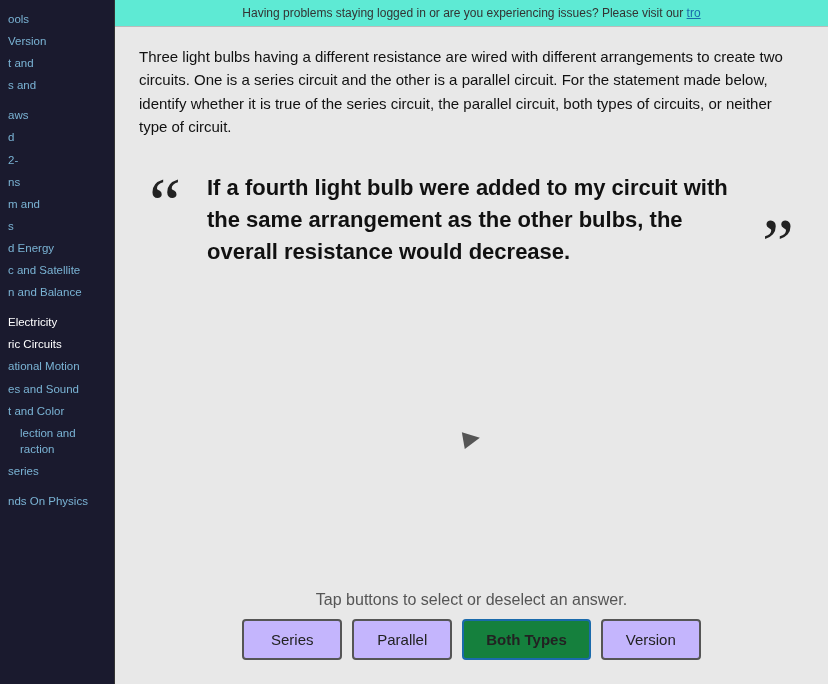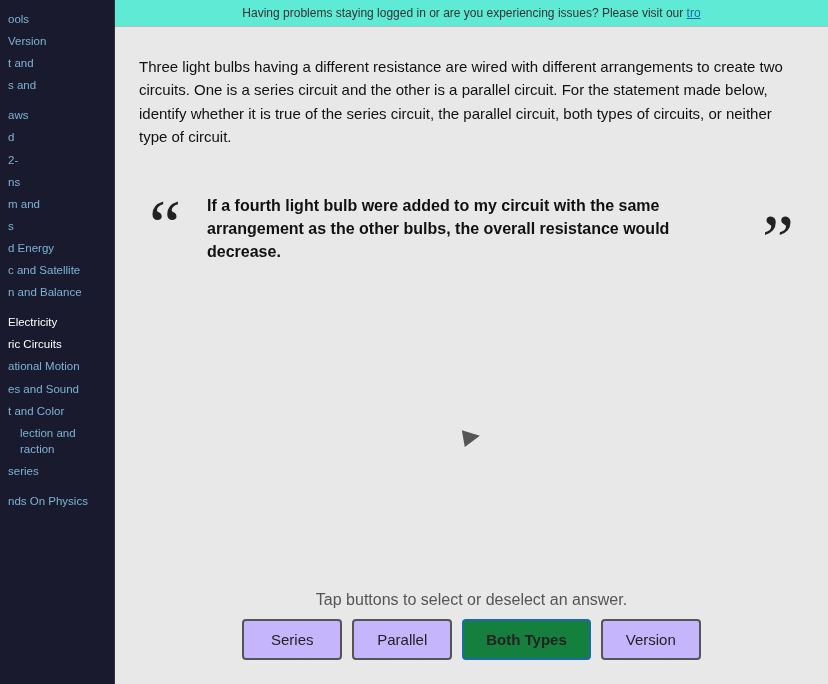--- a/index.html
+++ b/index.html
@@ -54,24 +54,24 @@
       border-bottom: 1px solid #bbb;
     }
     .notice-bar a {
       color: #1a6aab;
       text-decoration: underline;
     }
 
     
     .content-area {
       flex: 1;
-      padding: 28px 24px 14px 24px;
+      padding: 18px 24px 14px 24px;
       display: flex;
       flex-direction: column;
-      gap: 12px;
+      gap: 0;
       background: #e8e8e8;
       overflow: hidden;
     }
 
     .intro-text {
       font-size: 15px;
       line-height: 1.55;
       color: #111;
       font-family: Arial, sans-serif;
       margin-bottom: 18px;
@@ -97,21 +97,21 @@
       font-size: 72px;
       line-height: 0.8;
       color: #222;
       font-family: Georgia, serif;
       align-self: flex-end;
       padding-bottom: 0px;
       min-width: 50px;
       text-align: right;
     }
     .quote-text {
-      font-size: 16px;
+      font-size: 22px;
       line-height: 1.45;
       color: #111;
       font-family: Arial, sans-serif;
       font-weight: bold;
       flex: 1;
       padding: 6px 0;
     }
 
     
     .cursor-area {

